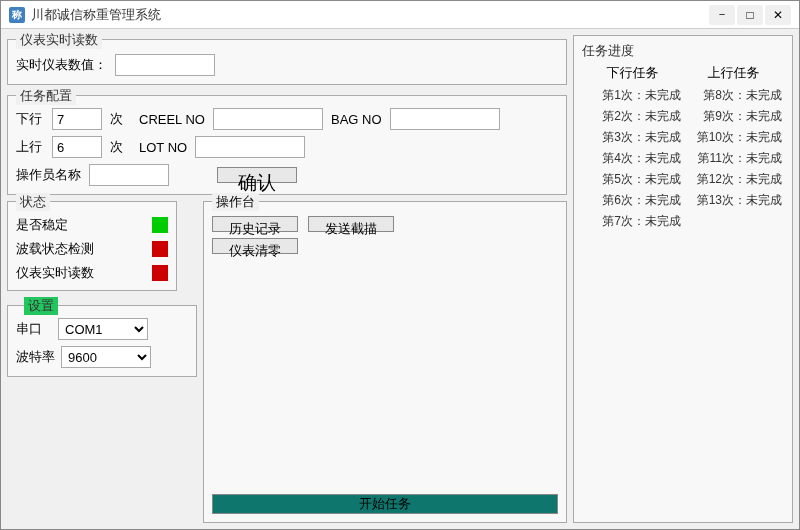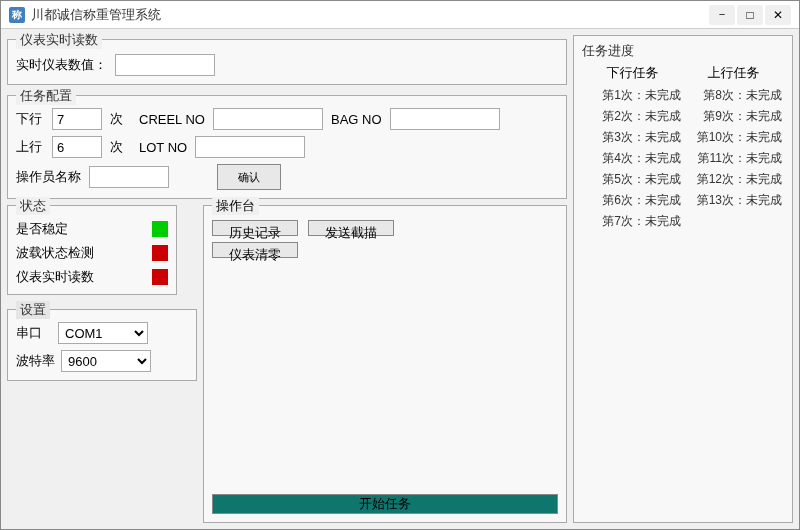--- a/index.html
+++ b/index.html
@@ -140,25 +140,25 @@
       font-size: 13px;
     }
     .operator-row {
       display: flex;
       align-items: center;
       gap: 8px;
       margin-top: 6px;
     }
     .confirm-btn {
       padding: 2px 20px;
-      height: 26px;
+      height: 16px;
       border: 1px solid #888;
       background: #e8e8e8;
       cursor: pointer;
-      font-size: 11px;
+      font-size: 19px;
       font-family: inherit;
     }
 
     
     .bottom-row {
       display: flex;
       gap: 6px;
       flex: 1;
     }
     .status-section {
@@ -200,22 +200,22 @@
     .settings-section {
       margin-top: 8px;
       border: 1px solid #aaa;
       background: #f8f8f8;
       padding: 6px 8px 8px 8px;
       position: relative;
     }
     .settings-title {
       position: absolute;
       top: -9px;
-      left: 8px;
-      background: #e5e5e5;
+      left: 16px;
+      background: #22c55e;
       padding: 0 4px;
       font-size: 13px;
     }
     .settings-row {
       display: flex;
       align-items: center;
       gap: 6px;
       margin-top: 6px;
     }
     .settings-label { font-size: 13px; min-width: 36px; }

